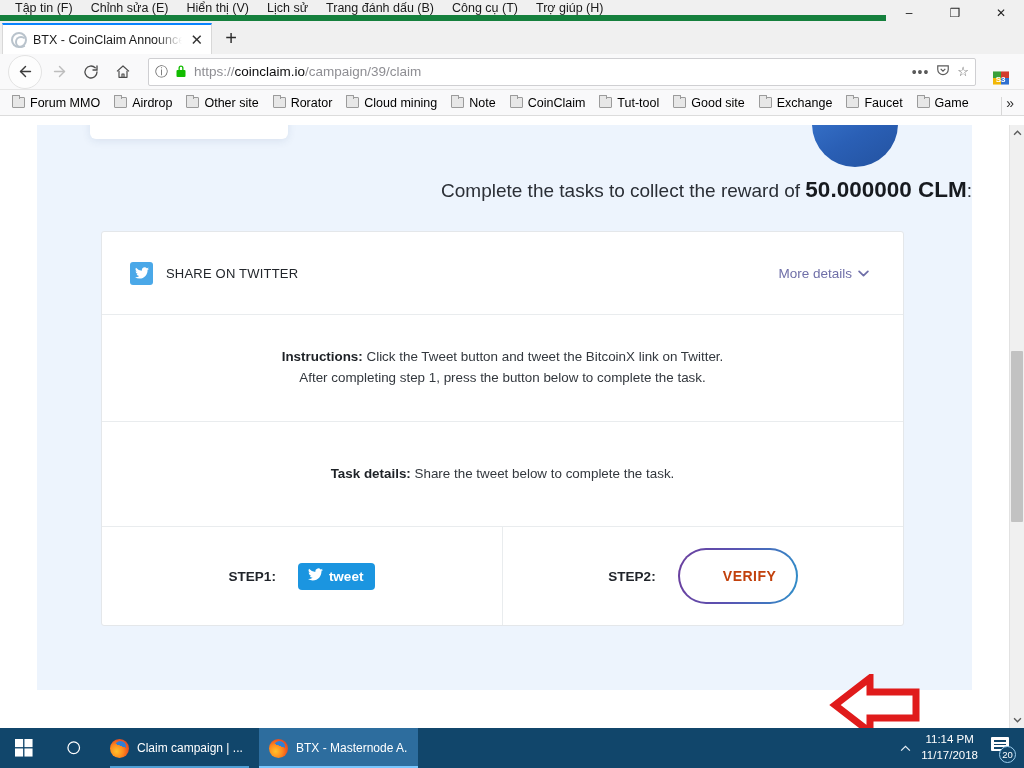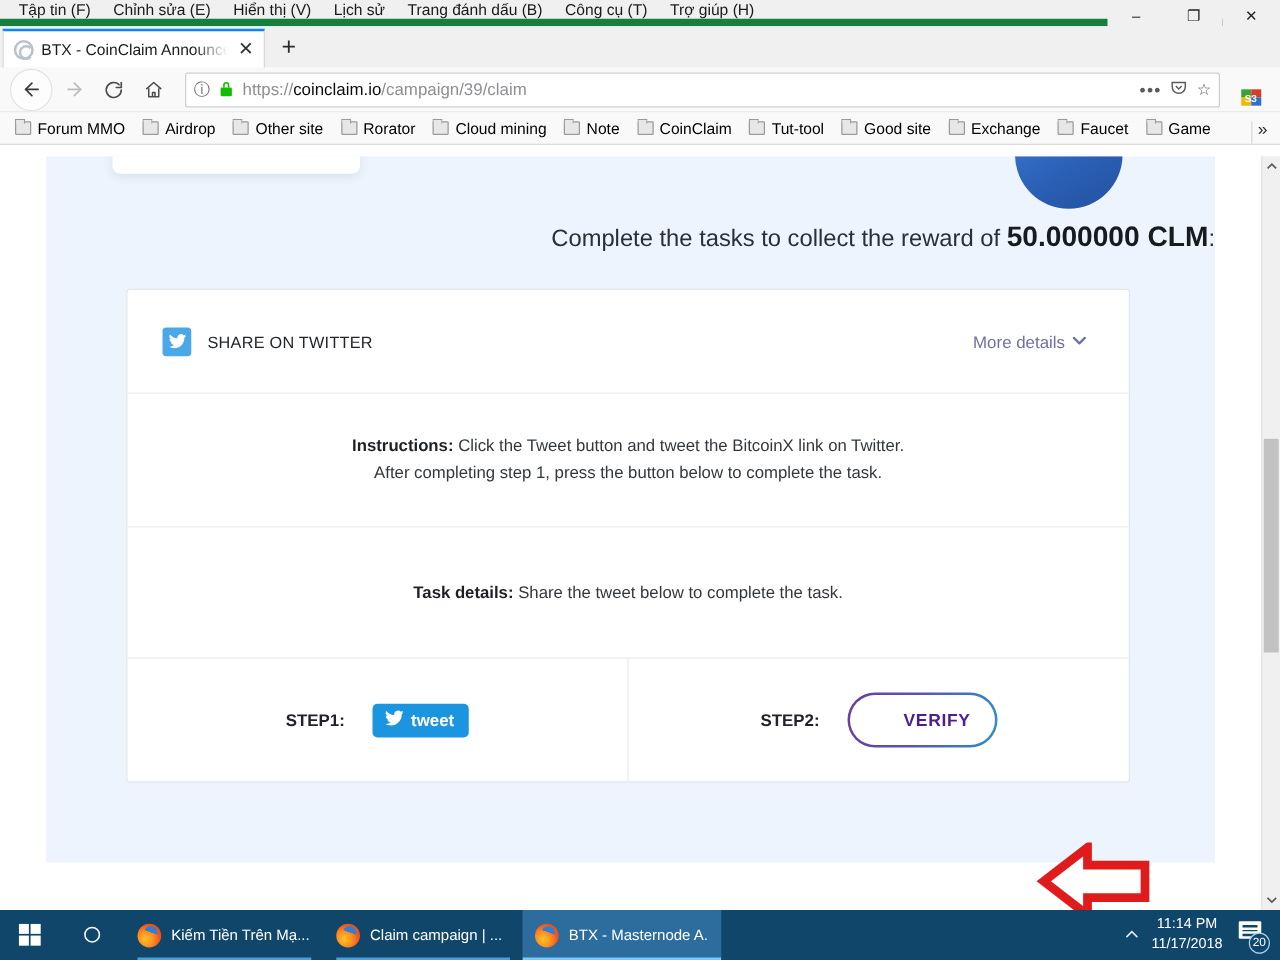--- a/index.html
+++ b/index.html
@@ -196,23 +196,23 @@
   .tweet-btn {
     background: #1b95e0; border-radius: 4px; color: #fff;
     font-size: 13.5px; font-weight: 700; height: 27px;
     display: flex; align-items: center; gap: 6px; padding: 0 12px 0 10px;
   }
   .verify-wrap {
     position: relative; padding: 2px; border-radius: 30px;
     background: linear-gradient(100deg, #6b3f9e 0%, #5a53b2 45%, #2f8fc9 100%);
   }
   .verify-btn {
-    width: 116px; height: 40px; border-radius: 28px; background: #fff;
+    width: 116px; height: 52px; border-radius: 28px; background: #fff;
     display: flex; align-items: center; justify-content: center;
-    font-size: 14px; font-weight: 700; color: #4c1d95; letter-spacing: .5px; padding-left: 24px;
+    font-size: 14px; font-weight: 700; color: #c2410c; letter-spacing: .5px; padding-left: 24px;
   }
   .arrow {
     position: absolute; left: 795px; top: 549px;
     width: 125px; height: 62px;
   }
 
   
   .vscroll {
     position: absolute; right: 0; top: 125px; width: 15px; height: 603px;
     background: #f0f0f0; border-left: 1px solid #e2e2e2;
@@ -538,24 +538,20 @@
         </svg>
     </div>
     <div class="tb-search">
       <svg width="17" height="17" viewBox="0 0 22 22" fill="none" stroke="#ffffff" stroke-width="1.6">
           <circle cx="10" cy="10" r="7.5"></circle>
         </svg>
     </div>
 
     <div class="tb-item">
       <span class="ffico"></span>
-      <span class="lbl">Kiếm Tiền Trên Mạ...</span>
-    </div>
-    <div class="tb-item">
-      <span class="ffico"></span>
       <span class="lbl">Claim campaign | ...</span>
     </div>
     <div class="tb-item active">
       <span class="ffico"></span>
       <span class="lbl">BTX - Masternode A...</span>
     </div>
 
     <div class="tb-right">
       <span class="tb-caret">
         <svg width="11" height="7" viewBox="0 0 12 8" fill="none" stroke="#e6eef5" stroke-width="1.4">

